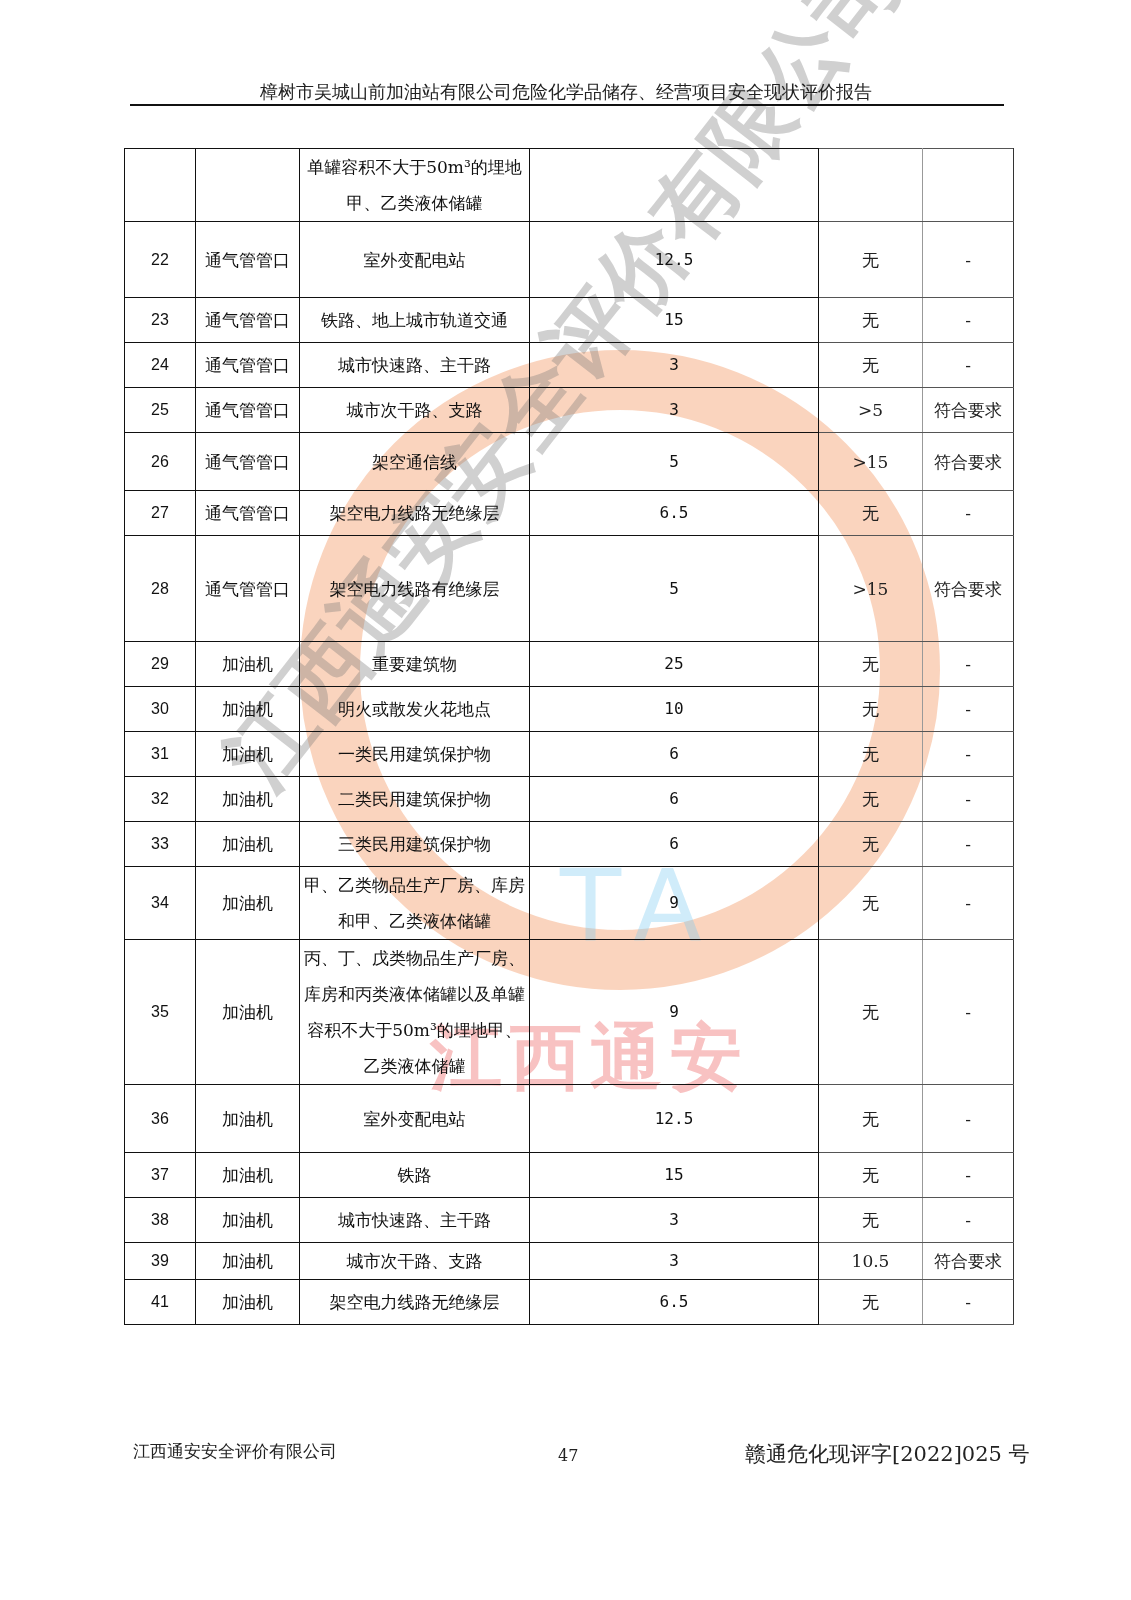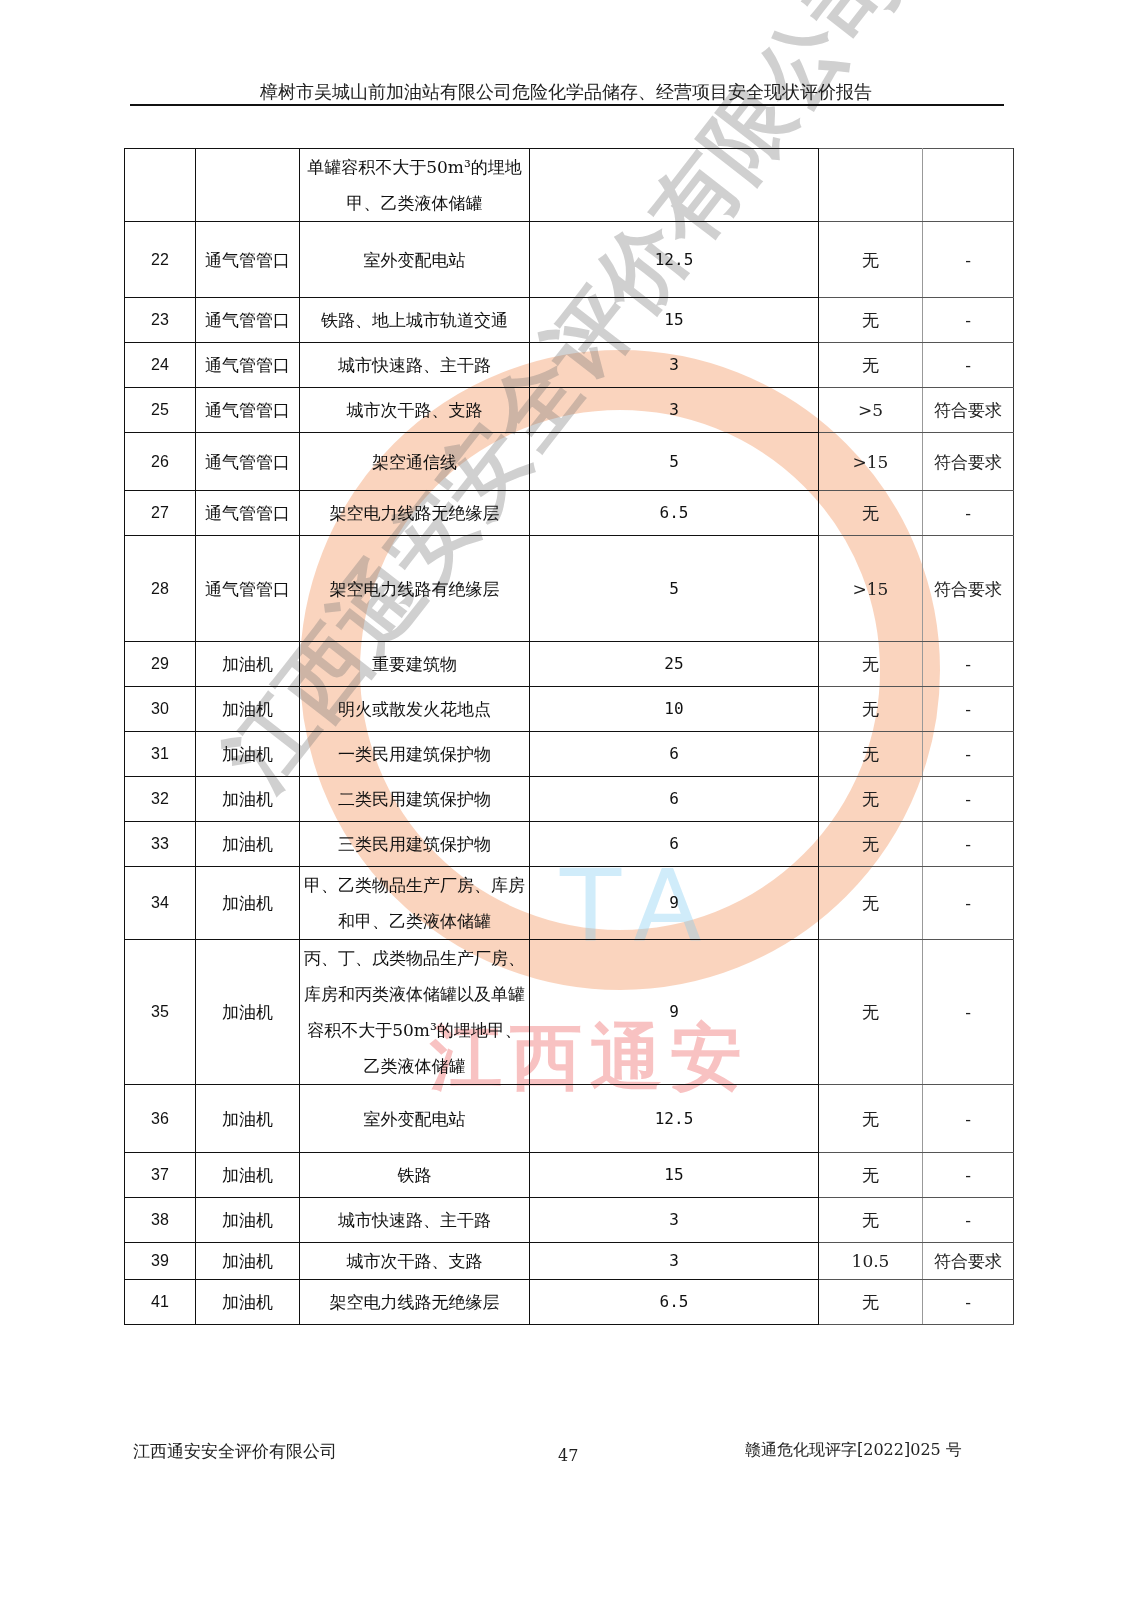--- a/index.html
+++ b/index.html
@@ -10,21 +10,21 @@
   .header-rule { position:absolute; left:130px; top:104px; width:874px; height:2px; background:#111; }
   table.doc { position:absolute; left:124px; top:148px; border-collapse:collapse; table-layout:fixed; }
   table.doc td { text-align:center; vertical-align:middle; padding:0; font-size:17px;
                  border:1.5px solid #111; line-height:36px; }
   table.doc td.c5, table.doc td.c6 { border-color:#555 #999 #555 #555; font-size:17px; color:#222; }
   table.doc td.c6 { border-right:1px solid #333; }
   table.doc td.c4 { font-family:"DejaVu Sans Mono","Liberation Mono",monospace; font-size:16px; }
   table.doc td.c1 { font-family:"Liberation Sans","DejaVu Sans",sans-serif; font-size:16px; }
   .footer-left { position:absolute; left:133px; top:1440px; font-size:17px; color:#222; }
   .footer-page { position:absolute; left:558px; top:1446px; font-size:16px; color:#222; }
-  .footer-right { position:absolute; left:745px; top:1440px; font-size:16px; color:#222; }
+  .footer-right { position:absolute; left:745px; top:1440px; font-size:21px; color:#222; }
   .watermark { position:absolute; pointer-events:none; }
   .wm-circle { left:300px; top:350px; width:640px; height:640px; border-radius:50%;
                border:60px solid rgba(245,160,110,0.45); box-sizing:border-box; }
   .wm-text { left:200px; top:740px; font-size:86px; color:rgba(120,120,120,0.35);
              transform:rotate(-52deg); transform-origin:left top; white-space:nowrap;
              font-family:"DejaVu Sans",sans-serif; font-weight:bold; }
   .wm-red { left:430px; top:1010px; font-size:72px; color:rgba(240,120,120,0.45);
             font-family:"DejaVu Sans",sans-serif; font-weight:bold; letter-spacing:8px; }
   .wm-ta { left:560px; top:820px; font-size:100px; color:rgba(120,200,240,0.35);
            font-family:"DejaVu Sans",sans-serif; letter-spacing:20px;margin-top:28px; }

